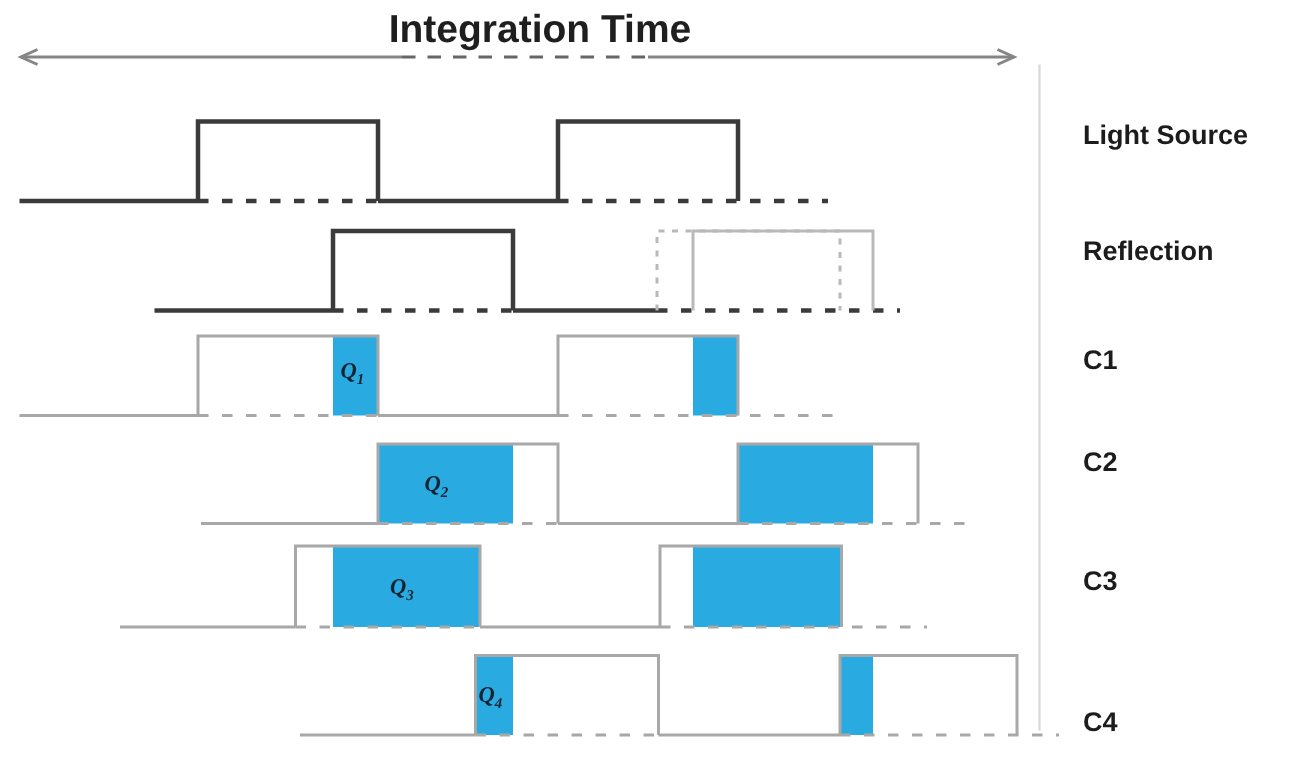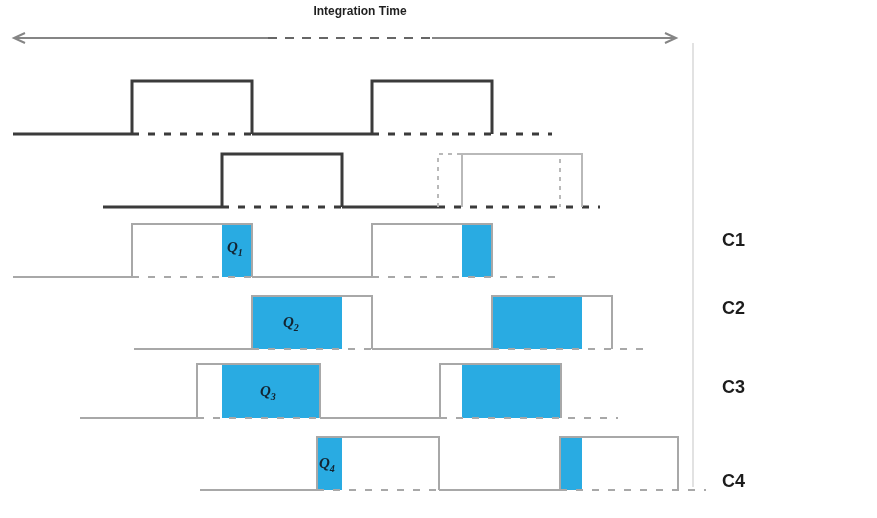--- a/index.html
+++ b/index.html
@@ -1,20 +1,20 @@
 <!DOCTYPE html>
 <html><head>
 <meta charset="utf-8">
 <style>
   html,body{margin:0;padding:0;background:#ffffff;}
   body{width:877px;height:518px;position:relative;overflow:hidden;
        font-family:"Liberation Sans",sans-serif;}
   .canvas{position:absolute;inset:0;}
   .title{position:absolute;top:4px;left:360px;transform:translateX(-50%);
-         font-size:12px;font-weight:bold;color:#1f1f1f;white-space:nowrap;
+         font-size:26px;font-weight:bold;color:#1f1f1f;white-space:nowrap;
          letter-spacing:0px;}
   .row-label{position:absolute;left:722px;font-size:18px;font-weight:bold;
              color:#1c1c1c;white-space:nowrap;line-height:22px;}
   svg{position:absolute;top:0;left:0;}
   .qlabel{font-family:"Liberation Serif",serif;font-style:italic;
           font-weight:bold;font-size:15px;fill:#132330;}
   .qsub{font-size:10px;}
 </style>
 </head>
 <body>
@@ -87,17 +87,19 @@
         <line x1="200" y1="490" x2="317" y2="490" stroke="#a8a8a8" stroke-width="2"></line>
         <line x1="439" y1="490" x2="560" y2="490" stroke="#a8a8a8" stroke-width="2"></line>
         <line x1="317" y1="490" x2="439" y2="490" stroke="#a8a8a8" stroke-width="2" stroke-dasharray="7 9"></line>
         <line x1="560" y1="490" x2="706" y2="490" stroke="#a8a8a8" stroke-width="2" stroke-dasharray="7 9"></line>
         <path d="M 317 490 L 317 437 L 439 437 L 439 490" fill="none" stroke="#a8a8a8" stroke-width="2"></path>
         <path d="M 560 490 L 560 437 L 678 437 L 678 490" fill="none" stroke="#a8a8a8" stroke-width="2"></path>
         <text x="319" y="468" class="qlabel">Q<tspan dy="4" class="qsub">4</tspan></text>
       </g>
     </svg>
 
+  <div class="row-label" style="top:79px">Light Source</div>
+  <div class="row-label" style="top:156px">Reflection</div>
   <div class="row-label" style="top:229px">C1</div>
   <div class="row-label" style="top:297px">C2</div>
   <div class="row-label" style="top:376px">C3</div>
   <div class="row-label" style="top:470px">C4</div>
 </div>
 
 </body></html>

